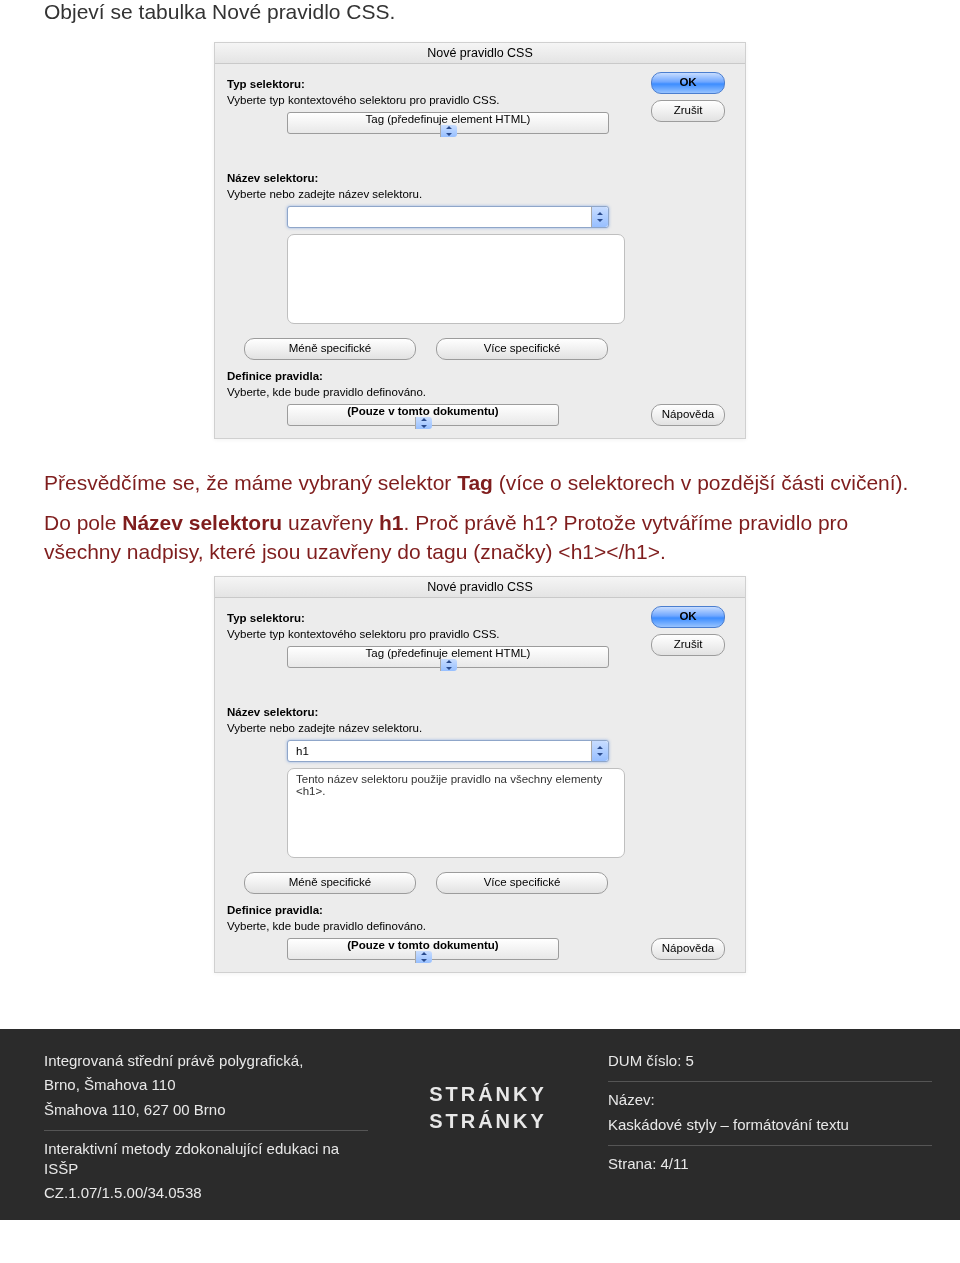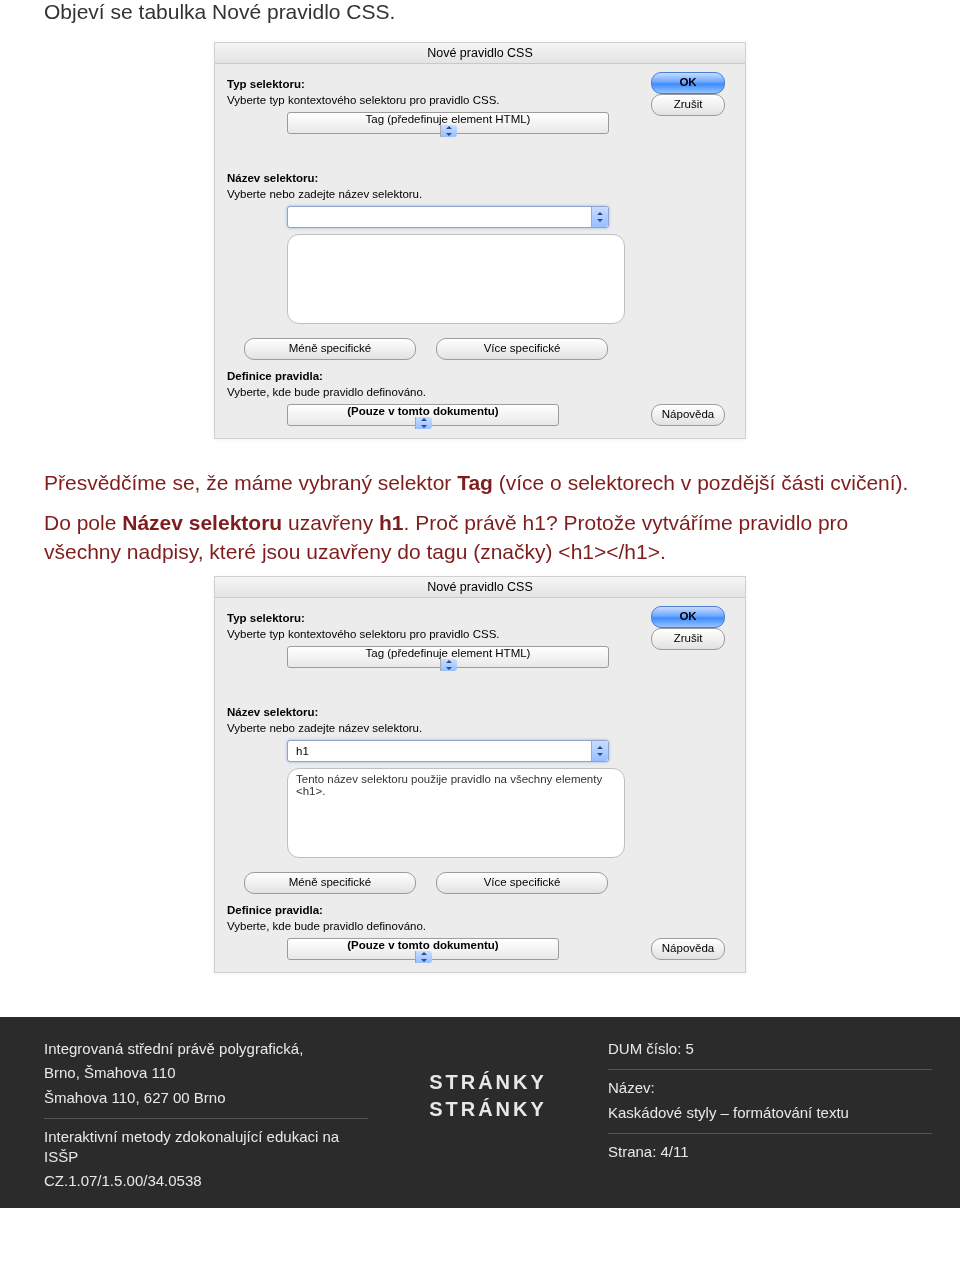--- a/index.html
+++ b/index.html
@@ -23,21 +23,21 @@
     font-size: 21px;
     color: #7f1d1d;
     margin: 30px 0 10px 0;
     line-height: 1.35;
     font-family: "Segoe UI", Arial, sans-serif;
   }
   .para b { font-weight: 600; }
 
   .dialog {
     width: 530px;
-    margin: 0 auto 10px auto;
+    margin: 0 auto 22px auto;
     background: #ececec;
     border: 1px solid #d0d0d0;
     box-shadow: 0 1px 4px rgba(0,0,0,.05);
     position: relative;
     font-size: 12px;
     color: #000;
   }
   .dialog-title {
     text-align: center;
     background: linear-gradient(#f5f5f5,#e4e4e4);
@@ -53,20 +53,21 @@
     gap: 18px;
   }
   .dialog-left {
     flex: 1;
   }
   .dialog-right {
     width: 90px;
     display: flex;
     flex-direction: column;
     align-items: stretch;
+    gap: 6px;
     justify-content: flex-end;
   }
   .lbl-bold {
     font-weight: 700;
     font-size: 11.5px;
     margin-top: 6px;
   }
   .lbl-plain {
     font-size: 11.5px;
     margin: 4px 0 6px 0;
@@ -134,21 +135,21 @@
     border-bottom-right-radius: 3px;
     display:flex;flex-direction:column;justify-content:center;align-items:center;
   }
 
   .listbox {
     width: 320px;
     margin-left: 60px;
     height: 80px;
     background: #fff;
     border: 1px solid #bfbfbf;
-    border-radius: 12px;
+    border-radius: 7px;
     margin-top: 6px;
     font-size: 11.5px;
     padding: 4px 8px;
     color: #333;
   }
 
   .mid-buttons {
     display: flex;
     gap: 20px;
     justify-content: center;

